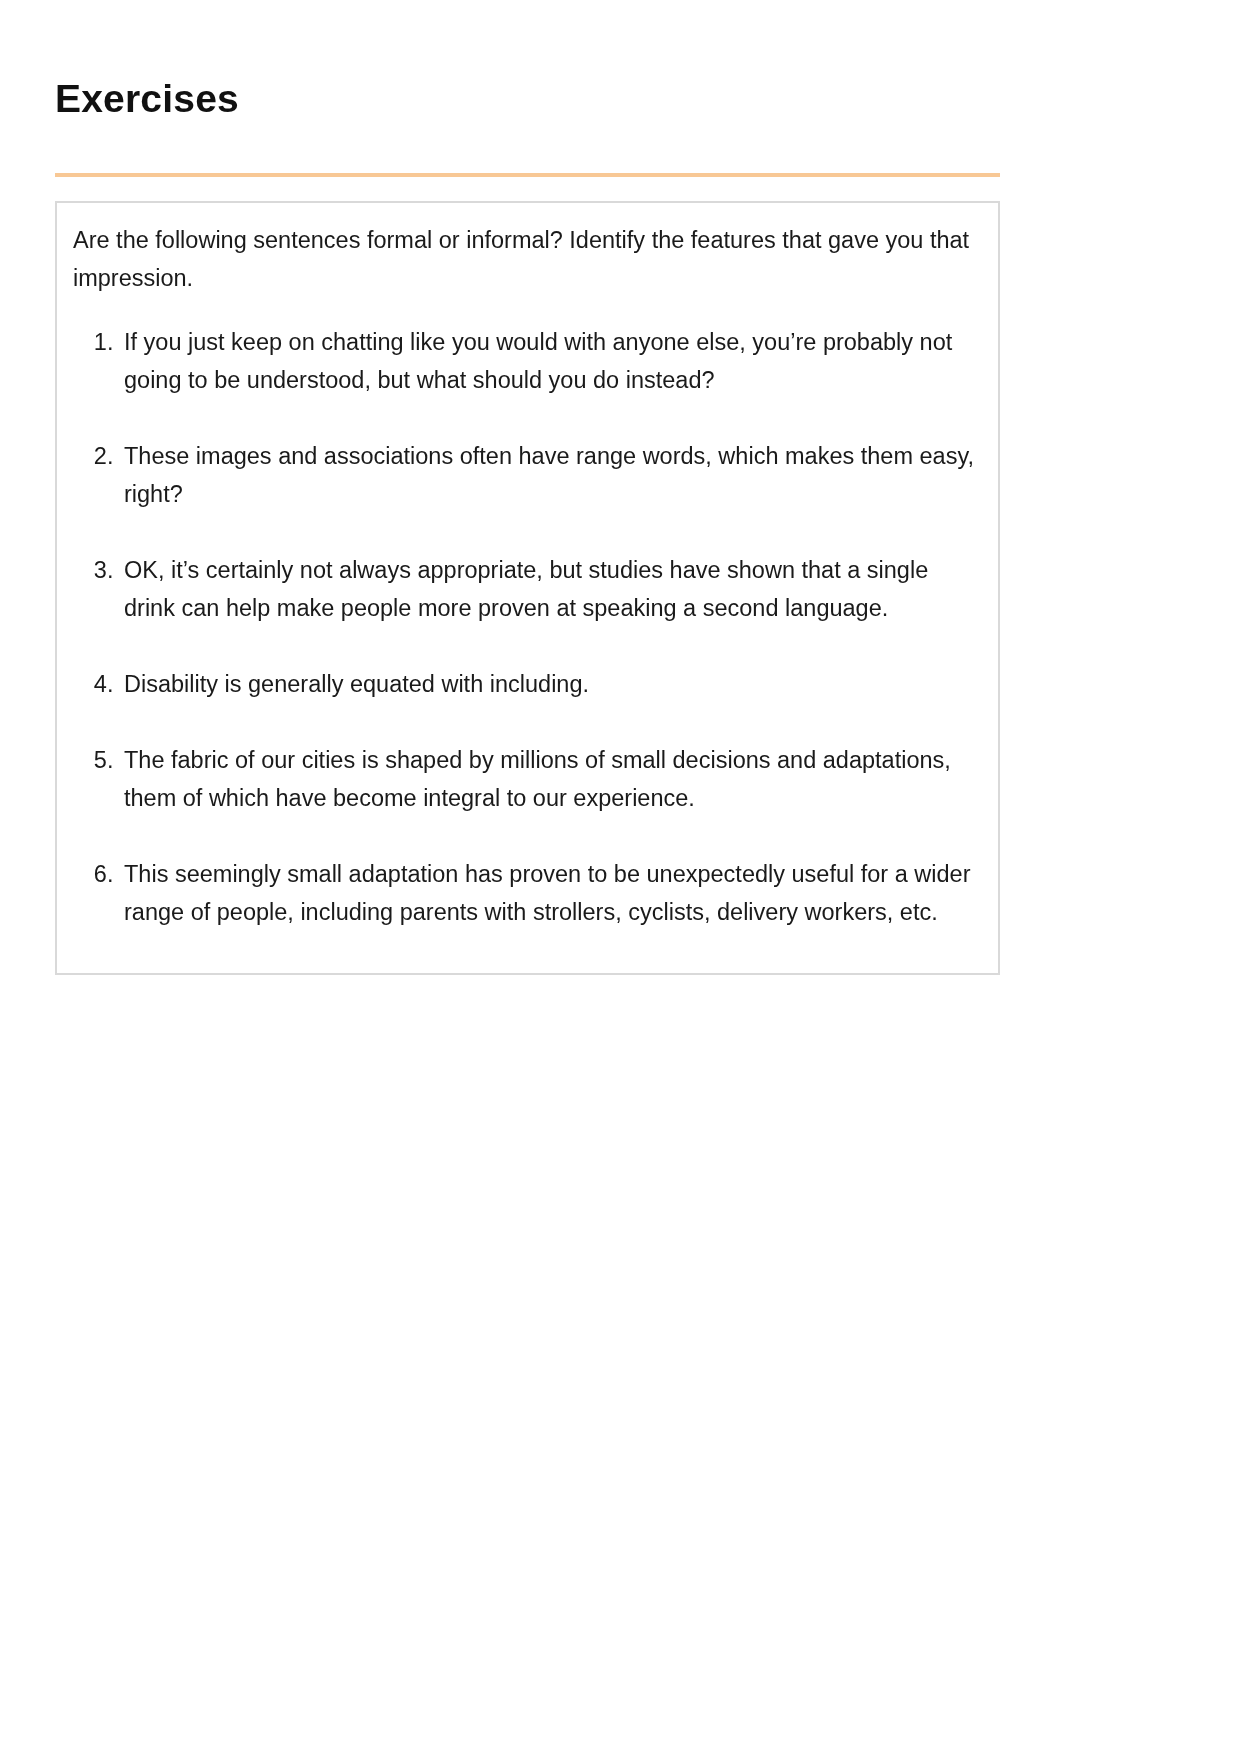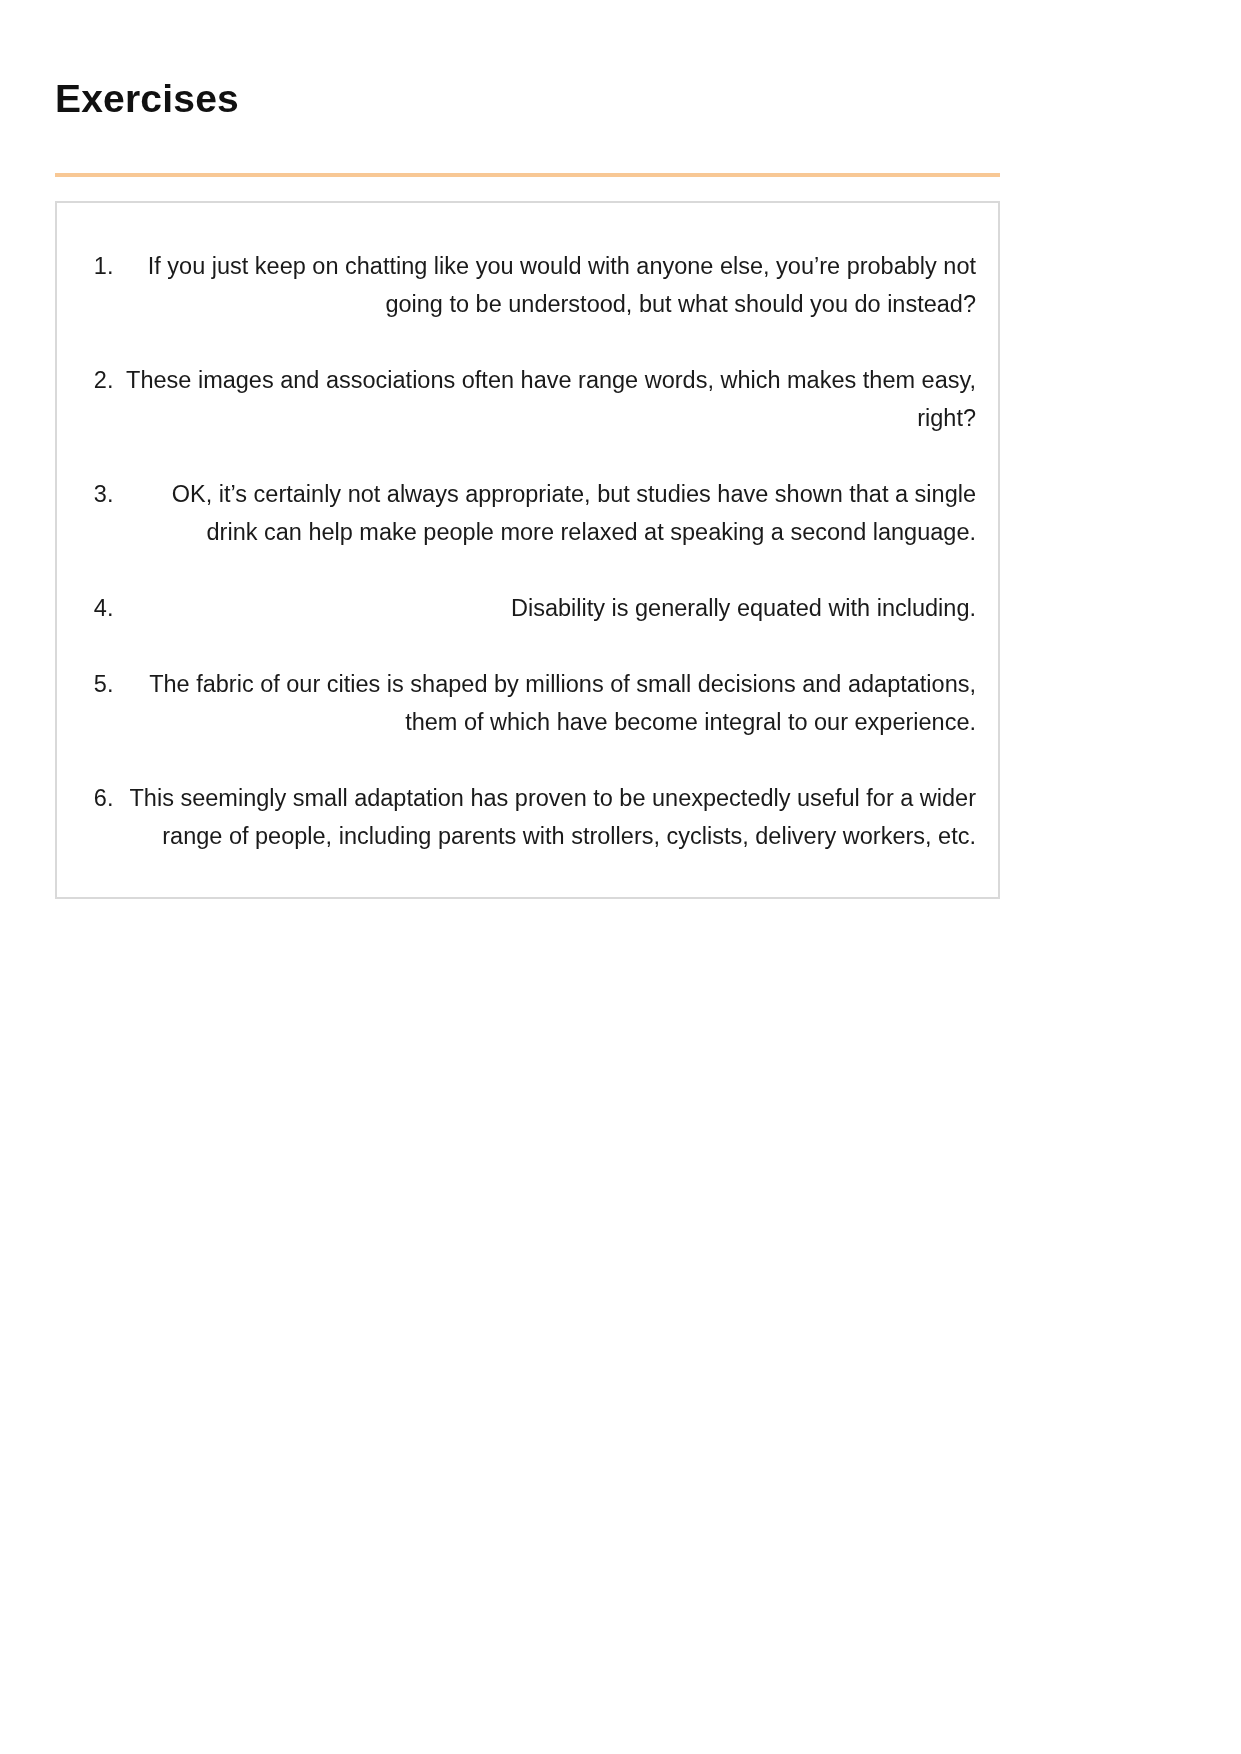--- a/index.html
+++ b/index.html
@@ -44,21 +44,20 @@
     line-height: 38px;
     color: #1a1a1a;
   }
 
   .exercise-list {
     margin-top: 26px;
     padding-left: 47px;
     font-size: 23.5px;
     line-height: 38px;
     color: #1a1a1a;
-    text-align: right;
   }
 
   .exercise-list li {
     margin-bottom: 38px;
     padding-left: 4px;
   }
 
   .exercise-list li:last-child {
     margin-bottom: 0;
   }
@@ -67,25 +66,26 @@
 <body>
 
 <div class="page">
 
   <h1 class="page-title">Exercises</h1>
 
   <hr class="accent-rule">
 
   <div class="exercise-box">
 
+    <p class="exercise-prompt">Are the following sentences formal or informal? Identify the features that gave you that impression.</p>
 
     <ol class="exercise-list">
       <li>If you just keep on chatting like you would with anyone else, you’re probably not going to be understood, but what should you do instead?</li>
       <li>These images and associations often have range words, which makes them easy, right?</li>
-      <li>OK, it’s certainly not always appropriate, but studies have shown that a single drink can help make people more relaxed at speaking a second language.</li>
+      <li>OK, it’s certainly not always appropriate, but studies have shown that a single drink can help make people more proven at speaking a second language.</li>
       <li>Disability is generally equated with including.</li>
       <li>The fabric of our cities is shaped by millions of small decisions and adaptations, them of which have become integral to our experience.</li>
       <li>This seemingly small adaptation has proven to be unexpectedly useful for a wider range of people, including parents with strollers, cyclists, delivery workers, etc.</li>
     </ol>
 
   </div>
 
 </div>
 
 </body></html>

